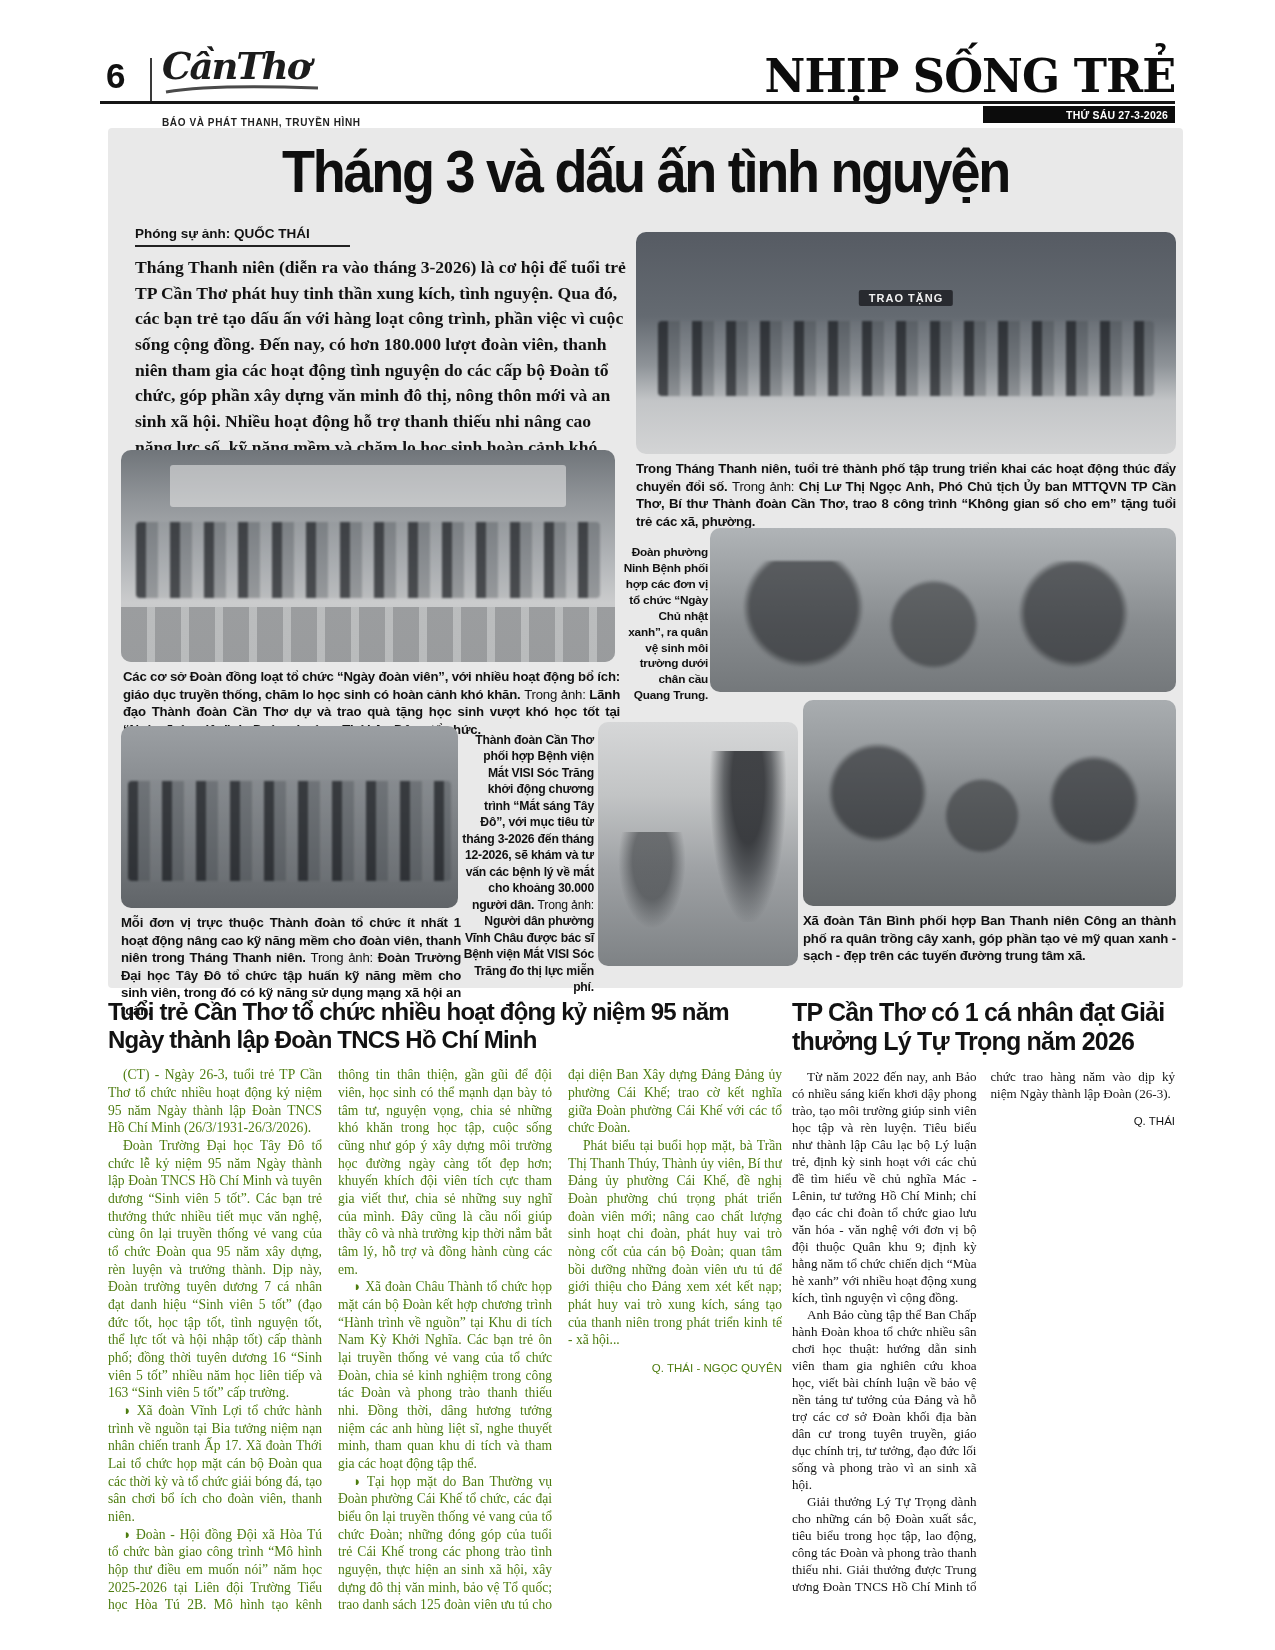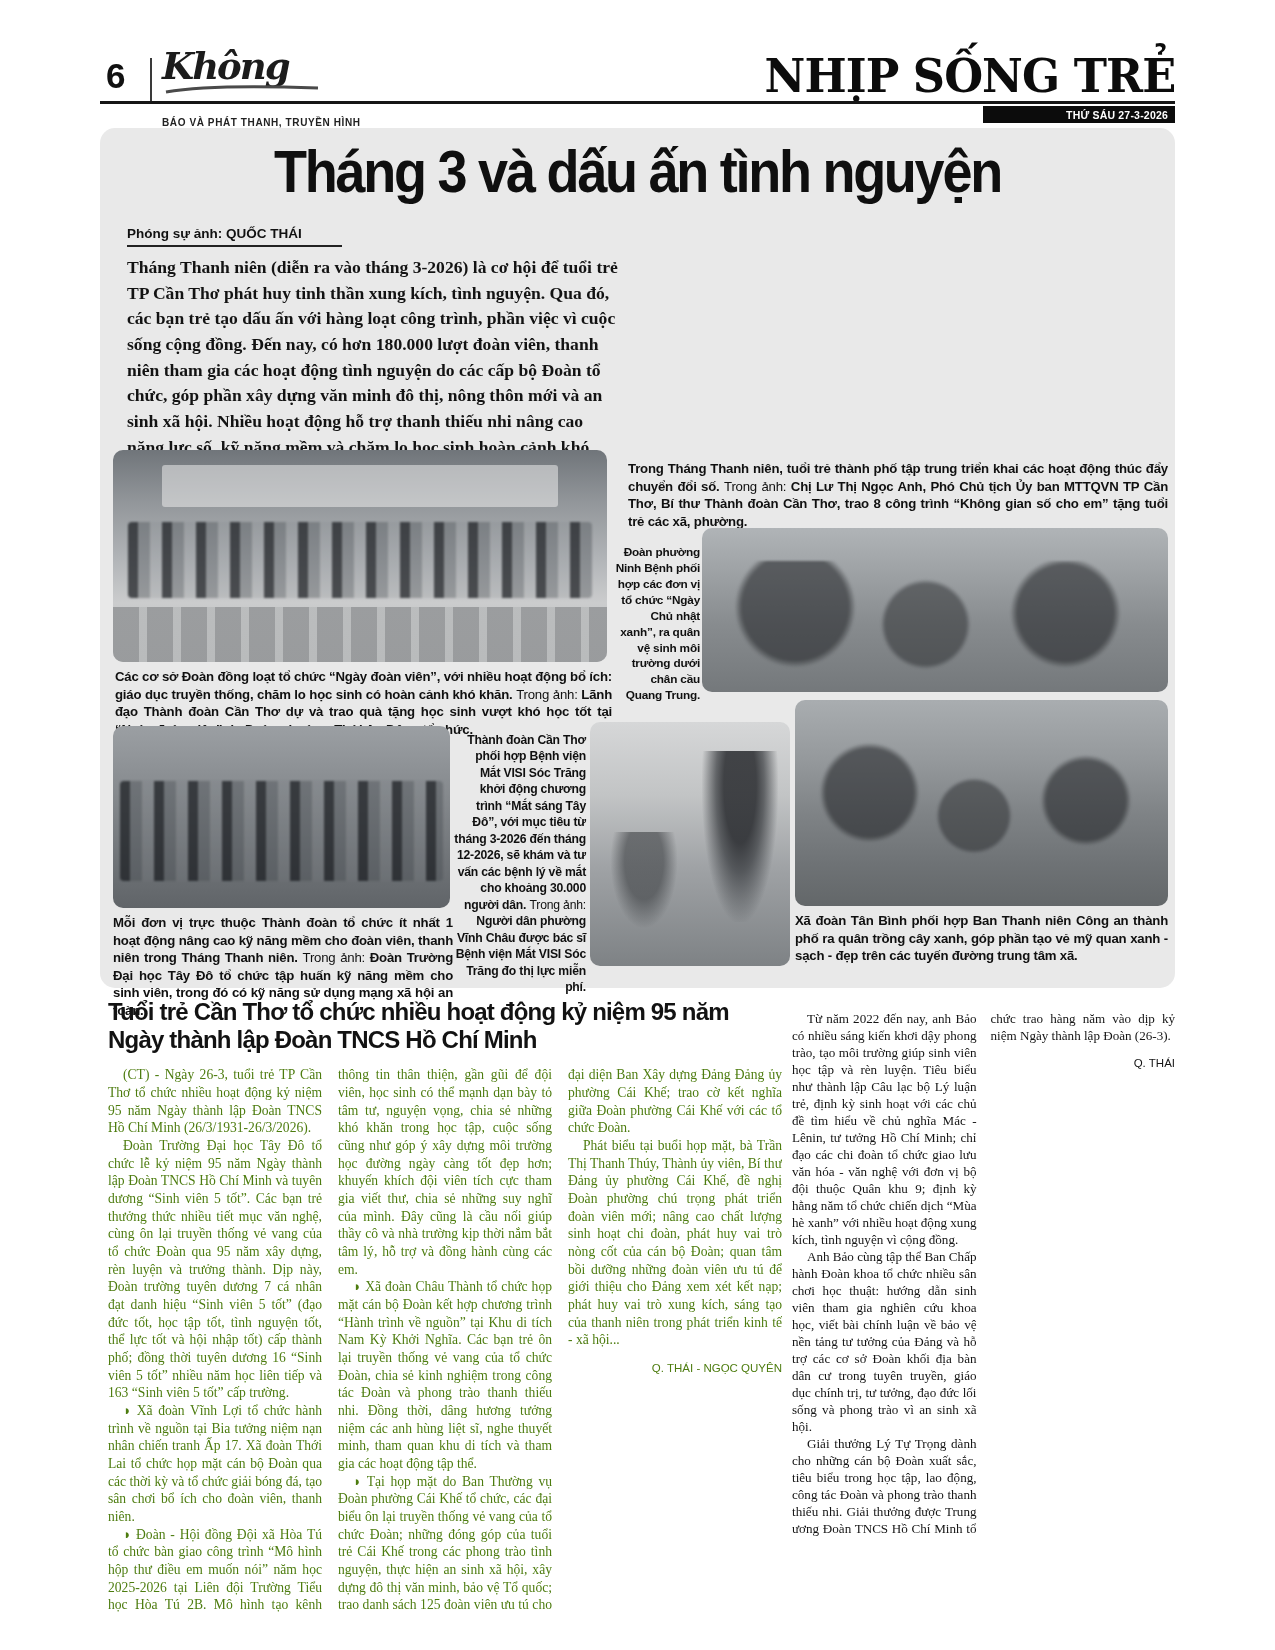--- a/index.html
+++ b/index.html
@@ -11,21 +11,21 @@
   .pn-sep{position:absolute;left:150px;top:58px;width:2px;height:46px;background:#3a3a3a;}
   .logo{position:absolute;left:162px;top:48px;width:220px;}
   .logo-title{font-family:"DejaVu Serif",serif;font-style:italic;font-weight:700;font-size:37px;letter-spacing:-2px;color:#1c1c1c;line-height:1;}
   .logo-swoosh{margin-top:-4px;}
   .logo-sub{font-family:"Liberation Sans",sans-serif;font-size:10px;font-weight:700;letter-spacing:0.6px;color:#222;margin-top:18px;}
   .section-title{position:absolute;right:100px;top:52px;font-family:"DejaVu Serif",serif;font-weight:700;font-size:47px;letter-spacing:-1px;color:#0c0c0c;transform:scaleX(0.95);transform-origin:right center;line-height:1;}
   .header-rule{position:absolute;left:100px;top:101px;width:1075px;height:3px;background:#161616;}
   .date-bar{position:absolute;right:100px;top:106px;width:192px;height:17px;background:#0c0c0c;color:#fff;font-family:"Liberation Sans",sans-serif;font-size:10.5px;font-weight:700;display:flex;align-items:center;justify-content:flex-end;padding-right:7px;box-sizing:border-box;letter-spacing:0.2px;}
 
   
-  .feature{position:absolute;left:100px;top:128px;width:1075px;height:860px;background:#e9e9e9;border-radius:15px;}
+  .feature{position:absolute;left:108px;top:128px;width:1075px;height:860px;background:#e9e9e9;border-radius:4px;}
   .feature-headline{position:absolute;left:0;right:0;top:14px;text-align:center;font-family:"Liberation Sans",sans-serif;font-weight:700;font-size:60px;letter-spacing:-2.5px;color:#0f0f0f;transform:scaleX(0.9);line-height:1;}
   .feature-byline{position:absolute;left:27px;top:98px;font-family:"Liberation Sans",sans-serif;font-size:13.5px;font-weight:700;color:#111;border-bottom:2px solid #222;padding:0 40px 4px 0;}
   .feature-intro{position:absolute;left:27px;top:127px;width:492px;font-size:17.6px;font-weight:700;line-height:1.46;color:#131313;text-align:left;}
 
   .photo{position:absolute;border-radius:10px;overflow:hidden;background:#a8a8a8;}
   .ph-band{position:absolute;}
   .people{background:repeating-linear-gradient(90deg,rgba(25,28,32,0.72) 0 10px,rgba(70,75,80,0.38) 10px 22px,rgba(125,129,133,0.18) 22px 34px);filter:blur(1.2px);border-radius:4px;}
   .blobs{background:radial-gradient(circle at 20% 40%,rgba(30,32,35,0.55) 0 14%,transparent 16%),radial-gradient(circle at 48% 55%,rgba(40,42,45,0.5) 0 16%,transparent 18%),radial-gradient(circle at 78% 45%,rgba(30,32,35,0.55) 0 13%,transparent 15%);filter:blur(1px);}
   .banner-label{position:absolute;font-family:"Liberation Sans",sans-serif;font-weight:700;color:#f2f2f2;background:rgba(30,32,36,0.85);padding:2px 10px;border-radius:2px;letter-spacing:1px;}
 
@@ -53,37 +53,41 @@
   .body-cols p.byline{text-align:right;text-indent:0;font-family:"Liberation Sans",sans-serif;font-weight:400;font-size:11.5px;margin-top:12px;}
 </style>
 </head>
 <body>
 
 <div class="canvas">
 
   <div class="page-num">6</div>
   <div class="pn-sep"></div>
   <div class="logo">
-    <div class="logo-title">Không</div>
+    <div class="logo-title">CầnThơ</div>
     <div class="logo-swoosh">
       <svg width="160" height="12" viewBox="0 0 160 12">
           <path d="M4 9 Q 50 1 156 5" stroke="#4a4a4a" stroke-width="3" fill="none"></path>
         </svg>
     </div>
     <div class="logo-sub">BÁO VÀ PHÁT THANH, TRUYỀN HÌNH</div>
   </div>
   <div class="section-title">NHỊP SỐNG TRẺ</div>
   <div class="header-rule"></div>
   <div class="date-bar">THỨ SÁU 27-3-2026</div>
 
   <div class="feature">
     <div class="feature-headline">Tháng 3 và dấu ấn tình nguyện</div>
     <div class="feature-byline">Phóng sự ảnh: QUỐC THÁI</div>
     <div class="feature-intro">Tháng Thanh niên (diễn ra vào tháng 3-2026) là cơ hội để tuổi trẻ TP Cần Thơ phát huy tinh thần xung kích, tình nguyện. Qua đó, các bạn trẻ tạo dấu ấn với hàng loạt công trình, phần việc vì cuộc sống cộng đồng. Đến nay, có hơn 180.000 lượt đoàn viên, thanh niên tham gia các hoạt động tình nguyện do các cấp bộ Đoàn tổ chức, góp phần xây dựng văn minh đô thị, nông thôn mới và an sinh xã hội. Nhiều hoạt động hỗ trợ thanh thiếu nhi nâng cao năng lực số, kỹ năng mềm và chăm lo học sinh hoàn cảnh khó khăn cũng được các cấp bộ Đoàn quan tâm đẩy mạnh. Phóng viên Báo và Phát thanh, Truyền hình Cần Thơ ghi nhận một số hình ảnh.</div>
 
+    <div class="photo p1-bg" style="left:528px;top:104px;width:540px;height:222px;">
+      <div class="ph-band people" style="left:4%;right:4%;top:40%;height:34%;"></div>
+      <div class="banner-label" style="left:50%;top:26%;transform:translateX(-50%);font-size:11px;">TRAO TẶNG</div>
+    </div>
     <div class="cap" style="left:528px;top:332px;width:540px;">
       <span>Trong Tháng Thanh niên, tuổi trẻ thành phố tập trung triển khai các hoạt động thúc đẩy chuyển đổi số. </span><span class="lbl">Trong ảnh: </span><span>Chị Lư Thị Ngọc Anh, Phó Chủ tịch Ủy ban MTTQVN TP Cần Thơ, Bí thư Thành đoàn Cần Thơ, trao 8 công trình “Không gian số cho em” tặng tuổi trẻ các xã, phường.</span>
     </div>
 
     <div class="photo p2-bg" style="left:13px;top:322px;width:494px;height:212px;">
       <div class="ph-band" style="left:10%;right:10%;top:7%;height:20%;background:rgba(235,235,235,0.55);border-radius:3px;"></div>
       <div class="ph-band people" style="left:3%;right:3%;top:34%;height:36%;"></div>
       <div class="ph-band" style="left:0;right:0;bottom:0;height:26%;background:repeating-linear-gradient(90deg,rgba(150,152,154,0.9) 0 26px,rgba(185,187,188,0.9) 26px 34px);"></div>
     </div>
     <div class="cap" style="left:15px;top:540px;width:497px;">
@@ -125,20 +129,21 @@
         <p>◗ Xã đoàn Vĩnh Lợi tổ chức hành trình về nguồn tại Bia tưởng niệm nạn nhân chiến tranh Ấp 17. Xã đoàn Thới Lai tổ chức họp mặt cán bộ Đoàn qua các thời kỳ và tổ chức giải bóng đá, tạo sân chơi bổ ích cho đoàn viên, thanh niên.</p>
         <p>◗ Đoàn - Hội đồng Đội xã Hòa Tú tổ chức bàn giao công trình “Mô hình hộp thư điều em muốn nói” năm học 2025-2026 tại Liên đội Trường Tiểu học Hòa Tú 2B. Mô hình tạo kênh thông tin thân thiện, gần gũi để đội viên, học sinh có thể mạnh dạn bày tỏ tâm tư, nguyện vọng, chia sẻ những khó khăn trong học tập, cuộc sống cũng như góp ý xây dựng môi trường học đường ngày càng tốt đẹp hơn; khuyến khích đội viên tích cực tham gia viết thư, chia sẻ những suy nghĩ của mình. Đây cũng là cầu nối giúp thầy cô và nhà trường kịp thời nắm bắt tâm lý, hỗ trợ và đồng hành cùng các em.</p>
         <p>◗ Xã đoàn Châu Thành tổ chức họp mặt cán bộ Đoàn kết hợp chương trình “Hành trình về nguồn” tại Khu di tích Nam Kỳ Khởi Nghĩa. Các bạn trẻ ôn lại truyền thống vẻ vang của tổ chức Đoàn, chia sẻ kinh nghiệm trong công tác Đoàn và phong trào thanh thiếu nhi. Đồng thời, dâng hương tưởng niệm các anh hùng liệt sĩ, nghe thuyết minh, tham quan khu di tích và tham gia các hoạt động tập thể.</p>
         <p>◗ Tại họp mặt do Ban Thường vụ Đoàn phường Cái Khế tổ chức, các đại biểu ôn lại truyền thống vẻ vang của tổ chức Đoàn; những đóng góp của tuổi trẻ Cái Khế trong các phong trào tình nguyện, thực hiện an sinh xã hội, xây dựng đô thị văn minh, bảo vệ Tổ quốc; trao danh sách 125 đoàn viên ưu tú cho đại diện Ban Xây dựng Đảng Đảng ủy phường Cái Khế; trao cờ kết nghĩa giữa Đoàn phường Cái Khế với các tổ chức Đoàn.</p>
         <p>Phát biểu tại buổi họp mặt, bà Trần Thị Thanh Thúy, Thành ủy viên, Bí thư Đảng ủy phường Cái Khế, đề nghị Đoàn phường chú trọng phát triển đoàn viên mới; nâng cao chất lượng sinh hoạt chi đoàn, phát huy vai trò nòng cốt của cán bộ Đoàn; quan tâm bồi dưỡng những đoàn viên ưu tú để giới thiệu cho Đảng xem xét kết nạp; phát huy vai trò xung kích, sáng tạo của thanh niên trong phát triển kinh tế - xã hội...</p>
         <p class="byline">Q. THÁI - NGỌC QUYÊN</p>
       </div>
   </div>
 
   <div class="article a2">
+    <div class="art-headline">TP Cần Thơ có 1 cá nhân đạt Giải thưởng Lý Tự Trọng năm 2026</div>
     <div class="a2-body body-cols">
 
         <p>Từ năm 2022 đến nay, anh Bảo có nhiều sáng kiến khơi dậy phong trào, tạo môi trường giúp sinh viên học tập và rèn luyện. Tiêu biểu như thành lập Câu lạc bộ Lý luận trẻ, định kỳ sinh hoạt với các chủ đề tìm hiểu về chủ nghĩa Mác - Lênin, tư tưởng Hồ Chí Minh; chỉ đạo các chi đoàn tổ chức giao lưu văn hóa - văn nghệ với đơn vị bộ đội thuộc Quân khu 9; định kỳ hằng năm tổ chức chiến dịch “Mùa hè xanh” với nhiều hoạt động xung kích, tình nguyện vì cộng đồng.</p>
         <p>Anh Bảo cùng tập thể Ban Chấp hành Đoàn khoa tổ chức nhiều sân chơi học thuật: hướng dẫn sinh viên tham gia nghiên cứu khoa học, viết bài chính luận về bảo vệ nền tảng tư tưởng của Đảng và hỗ trợ các cơ sở Đoàn khối địa bàn dân cư trong tuyên truyền, giáo dục chính trị, tư tưởng, đạo đức lối sống và phong trào vì an sinh xã hội.</p>
         <p>Giải thưởng Lý Tự Trọng dành cho những cán bộ Đoàn xuất sắc, tiêu biểu trong học tập, lao động, công tác Đoàn và phong trào thanh thiếu nhi. Giải thưởng được Trung ương Đoàn TNCS Hồ Chí Minh tổ chức trao hàng năm vào dịp kỷ niệm Ngày thành lập Đoàn (26-3).</p>
         <p class="byline">Q. THÁI</p>
       </div>
   </div>
 
 </div>

